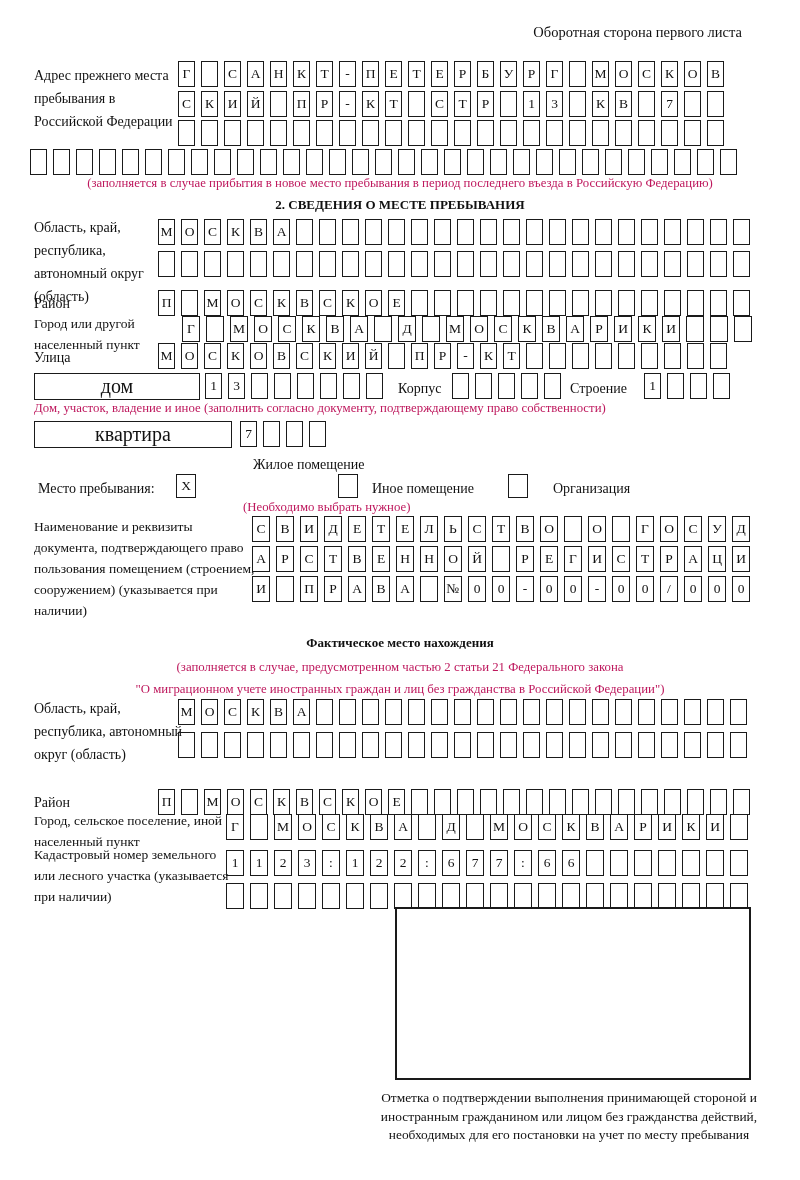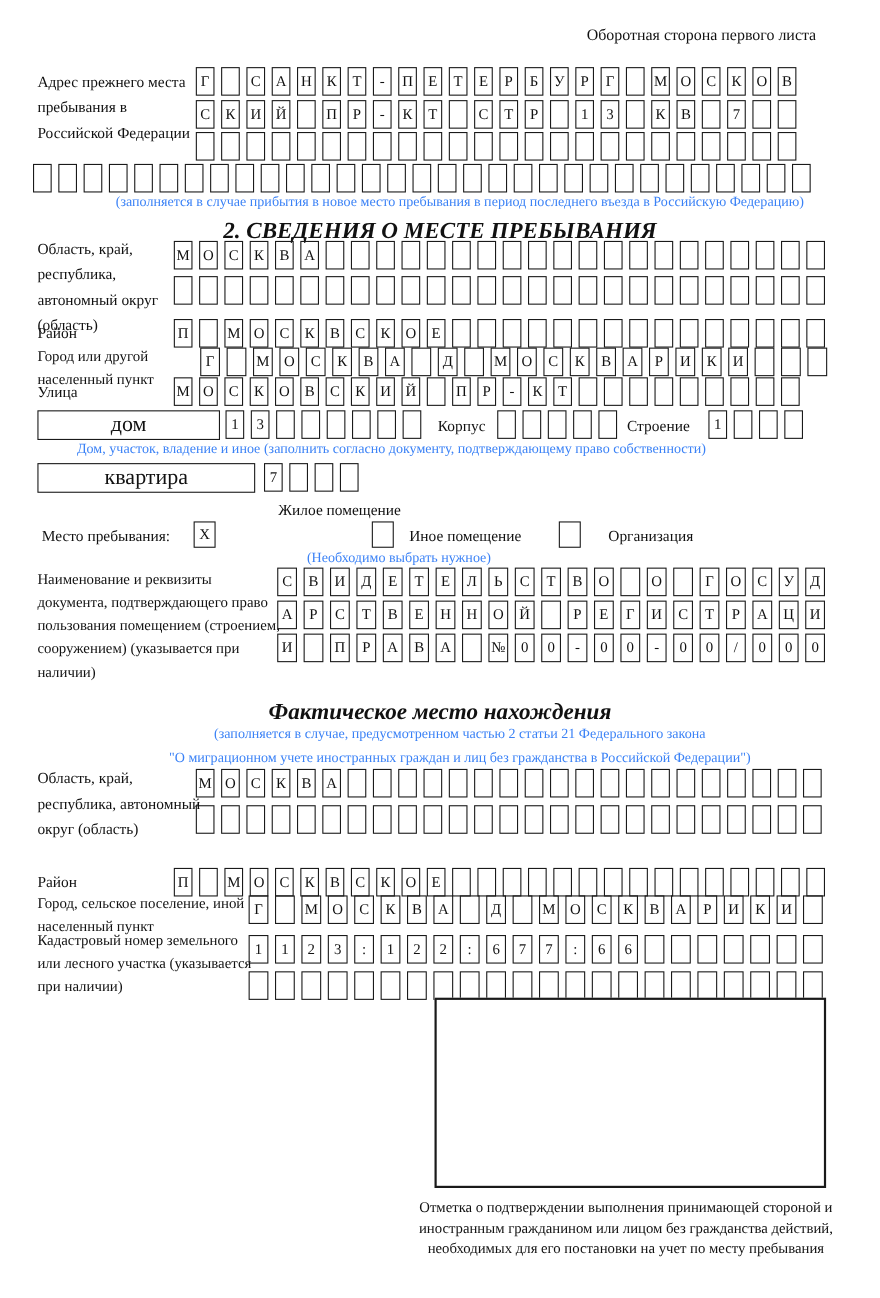--- a/index.html
+++ b/index.html
@@ -9,23 +9,23 @@
     width: 800px; height: 1180px;
     background: #fff;
     color: #111;
     font-family: "Liberation Serif", "DejaVu Serif", serif;
     overflow: hidden;
   }
   .abs { position: absolute; }
 
   .lbl { font-size: 14px; line-height: 23px; color: #111; }
   .lbl-tight { font-size: 13.5px; line-height: 21px; }
-  .note { font-size: 12.8px; color: #3b82f6; padding-left: 36px; }
+  .note { font-size: 12.8px; color: #be185d; }
   .note-center { left: 0; right: 0; text-align: center; }
-  .title { left: 0; right: 0; text-align: center; font-weight: bold; font-size: 21px; font-style: italic; }
+  .title { left: 0; right: 0; text-align: center; font-weight: bold; font-size: 13px; }
 
   .header-note { top: 24px; right: 58px; font-size: 14.5px; }
 
   .cells { display: flex; gap: 6px; }
   .cell {
     flex: none;
     width: 17px; height: 26px;
     border: 1.6px solid #1a1a1a;
     display: flex; align-items: center; justify-content: center;
     font-size: 13.5px; line-height: 1;

